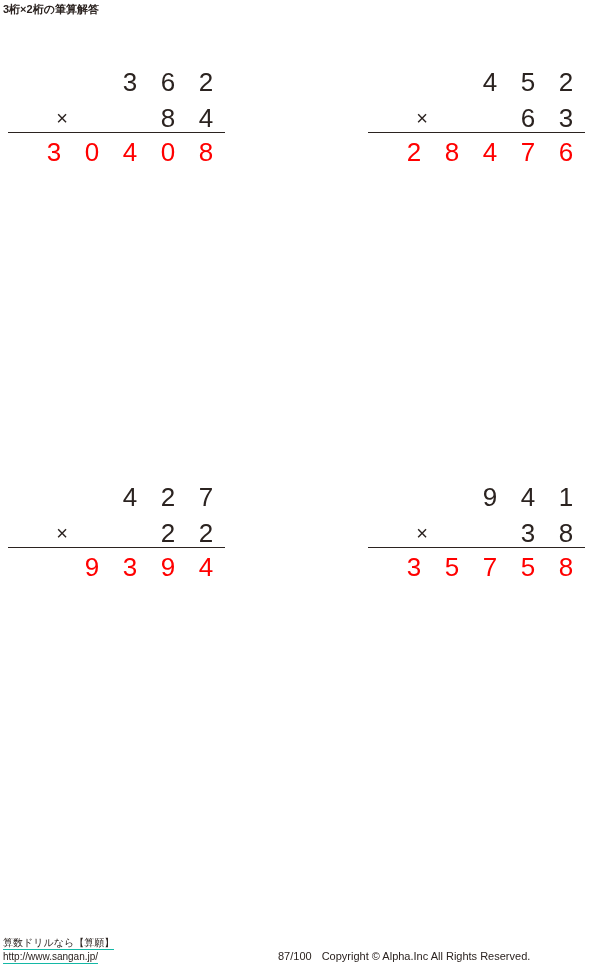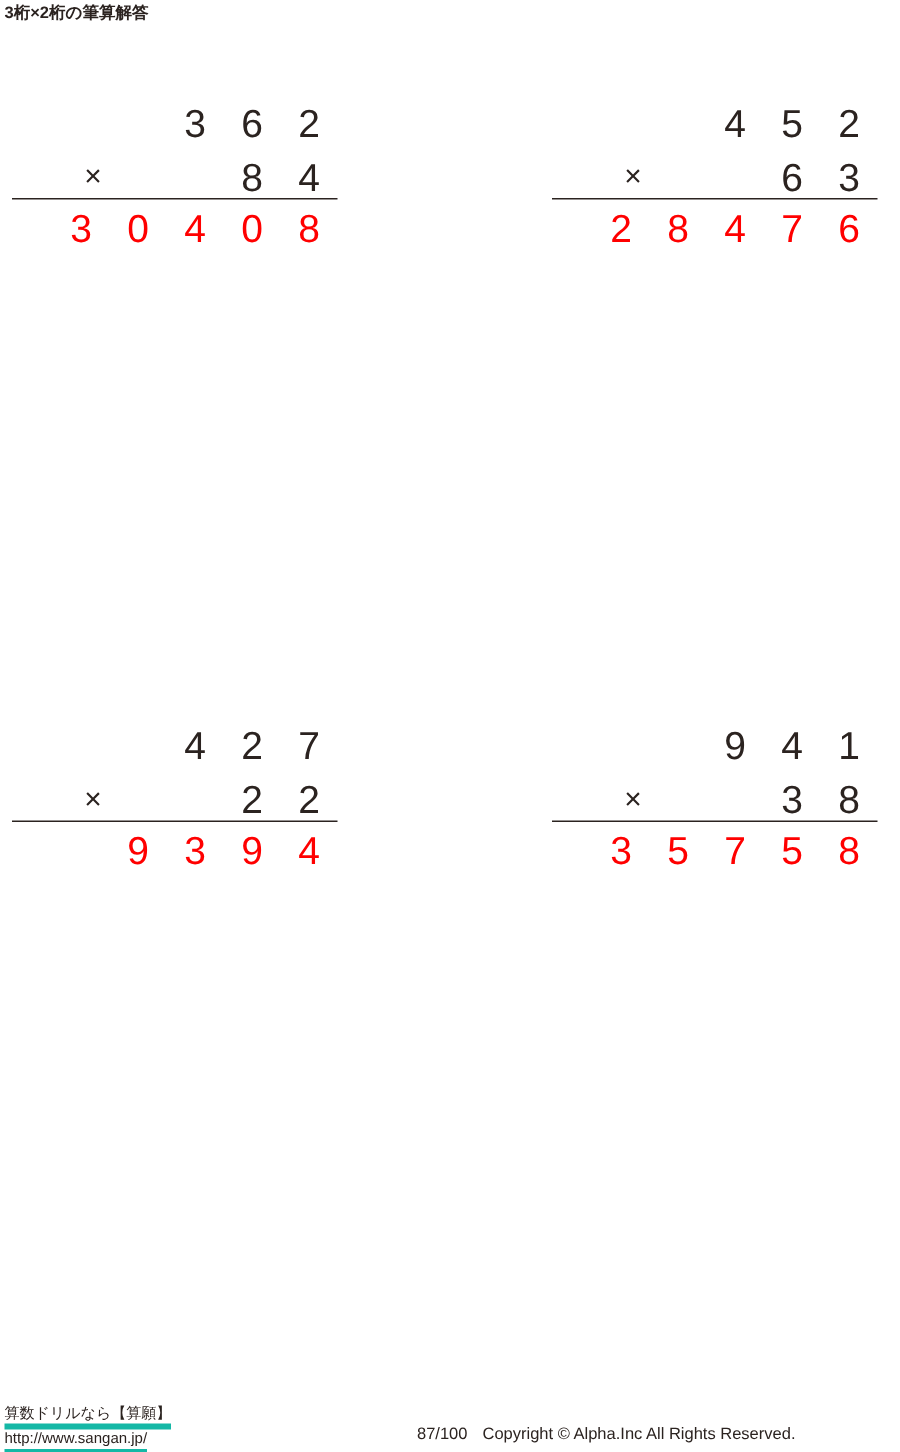--- a/index.html
+++ b/index.html
@@ -111,21 +111,21 @@
   #footer-brand {
     position: absolute;
     left: 3px;
     top: 2px;
     font-size: 10px;
     line-height: 13px;
     color: #2b2320;
   }
   #footer-brand .ul {
     display: inline-block;
-    border-bottom: 4px solid #14b8a6;
+    border-bottom: 1px solid #14b8a6;
     white-space: nowrap;
   }
   #footer-meta {
     position: absolute;
     left: 278px;
     top: 15px;
     font-size: 11px;
     line-height: 14px;
     color: #2b2320;
     white-space: nowrap;

